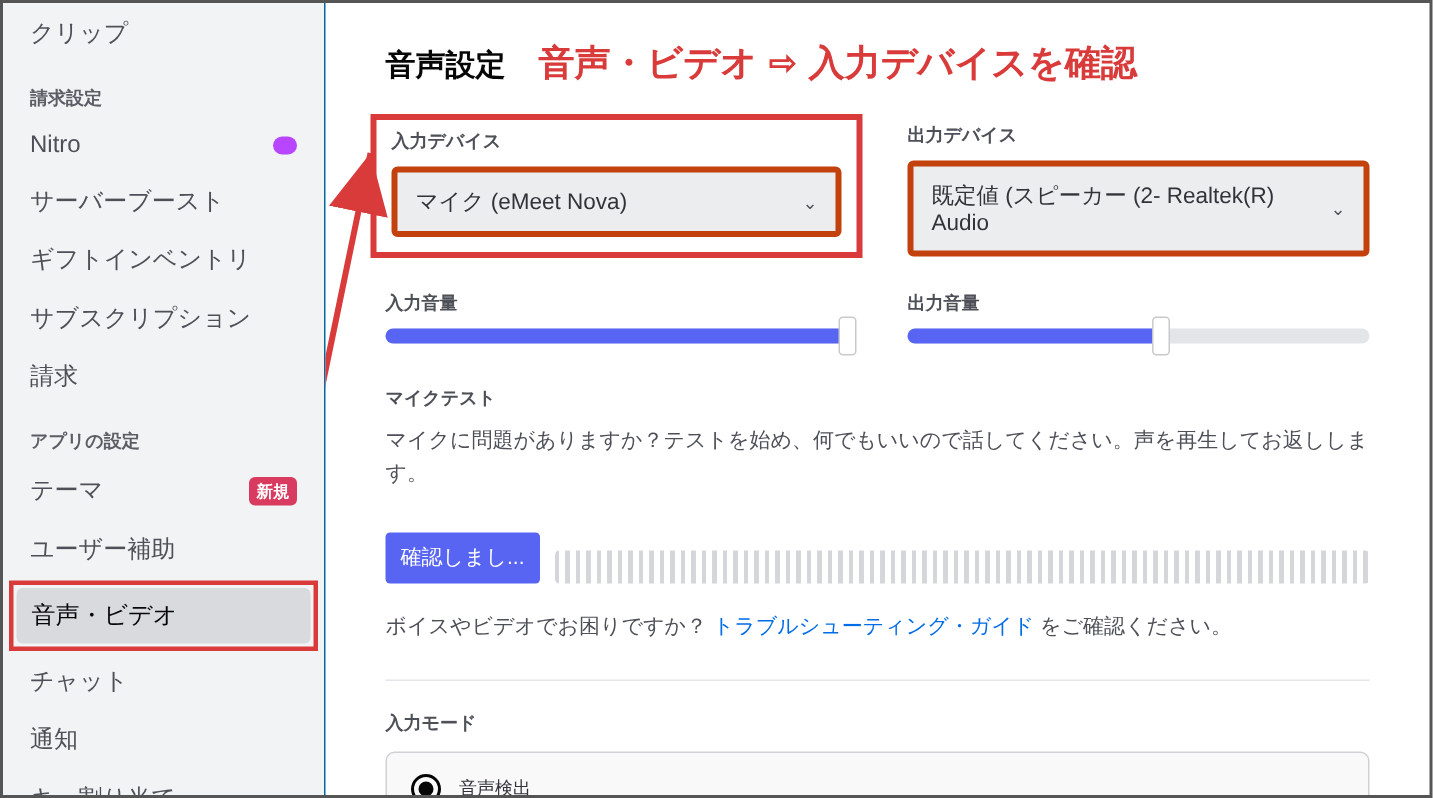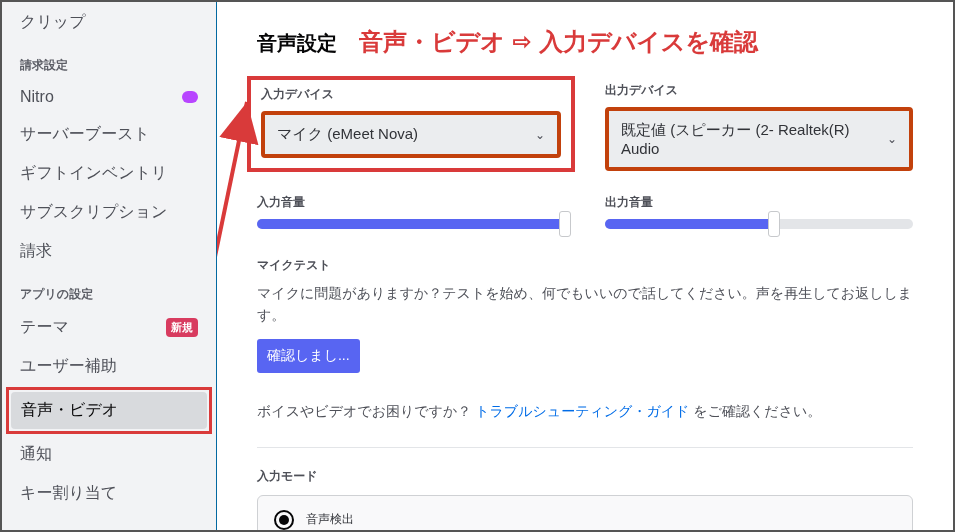--- a/index.html
+++ b/index.html
@@ -128,21 +128,21 @@
       width: 12px; height: 26px;
       background: #fff;
       border: 1px solid #c7c9cc;
       border-radius: 3px;
       top: 50%;
       transform: translate(-50%, -50%);
     }
 
     .mic-test { margin-top: 28px; }
     .help-text { color: #4e5058; font-size: 14px; line-height: 1.6; margin-top: 6px; }
-    .test-row { display: flex; align-items: flex-start; gap: 10px; margin-top: 12px; flex-direction: column; }
+    .test-row { display: flex; align-items: flex-end; gap: 10px; margin-top: 28px; }
     .test-btn {
       background: #5865f2;
       color: #fff;
       border: none;
       padding: 8px 10px;
       border-radius: 3px;
       font-size: 14px;
       cursor: pointer;
       white-space: nowrap;
     }
@@ -225,20 +225,23 @@
       <span>テーマ</span>
       <span class="badge-new">新規</span>
     </div>
     <div class="sb-item">
       <span>ユーザー補助</span>
     </div>
     <div class="sb-voice-wrap">
       <div class="sb-item active">
         <span>音声・ビデオ</span>
       </div>
+    </div>
+    <div class="sb-item">
+      <span>チャット</span>
     </div>
     <div class="sb-item">
       <span>通知</span>
     </div>
     <div class="sb-item">
       <span>キー割り当て</span>
     </div>
 
   </aside>
 

